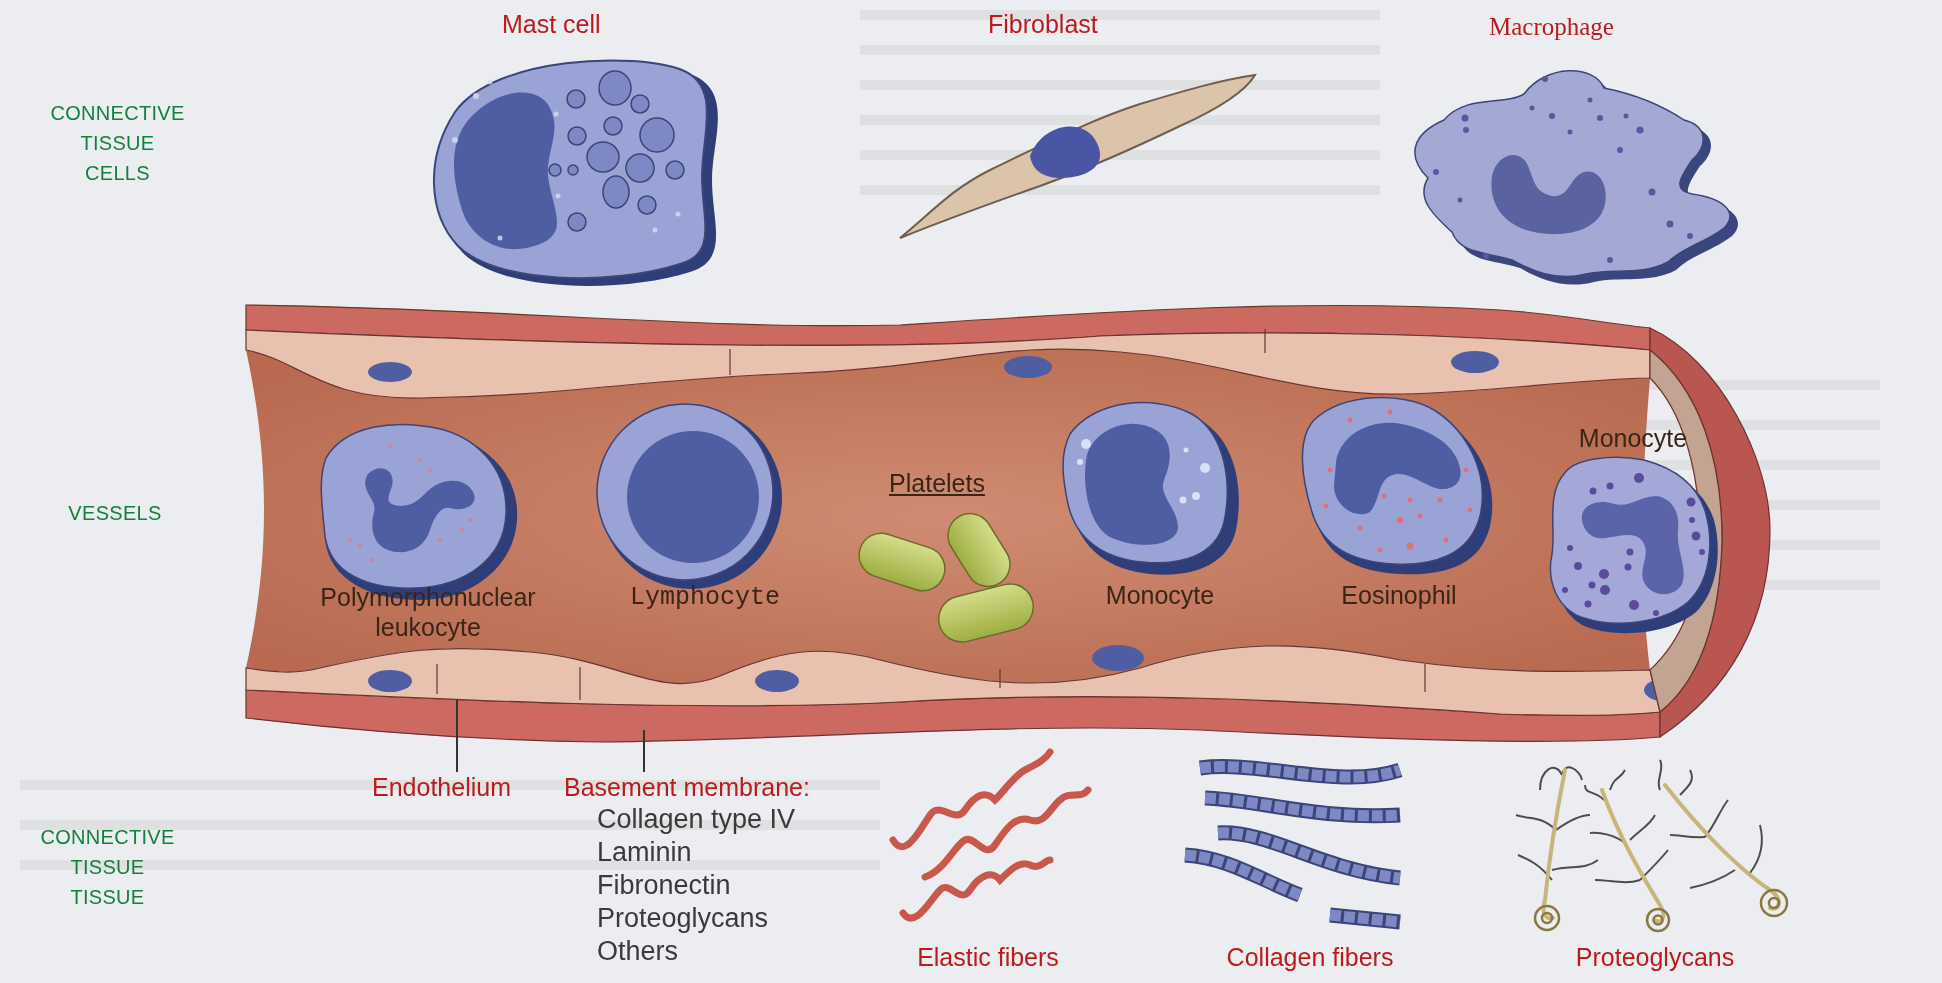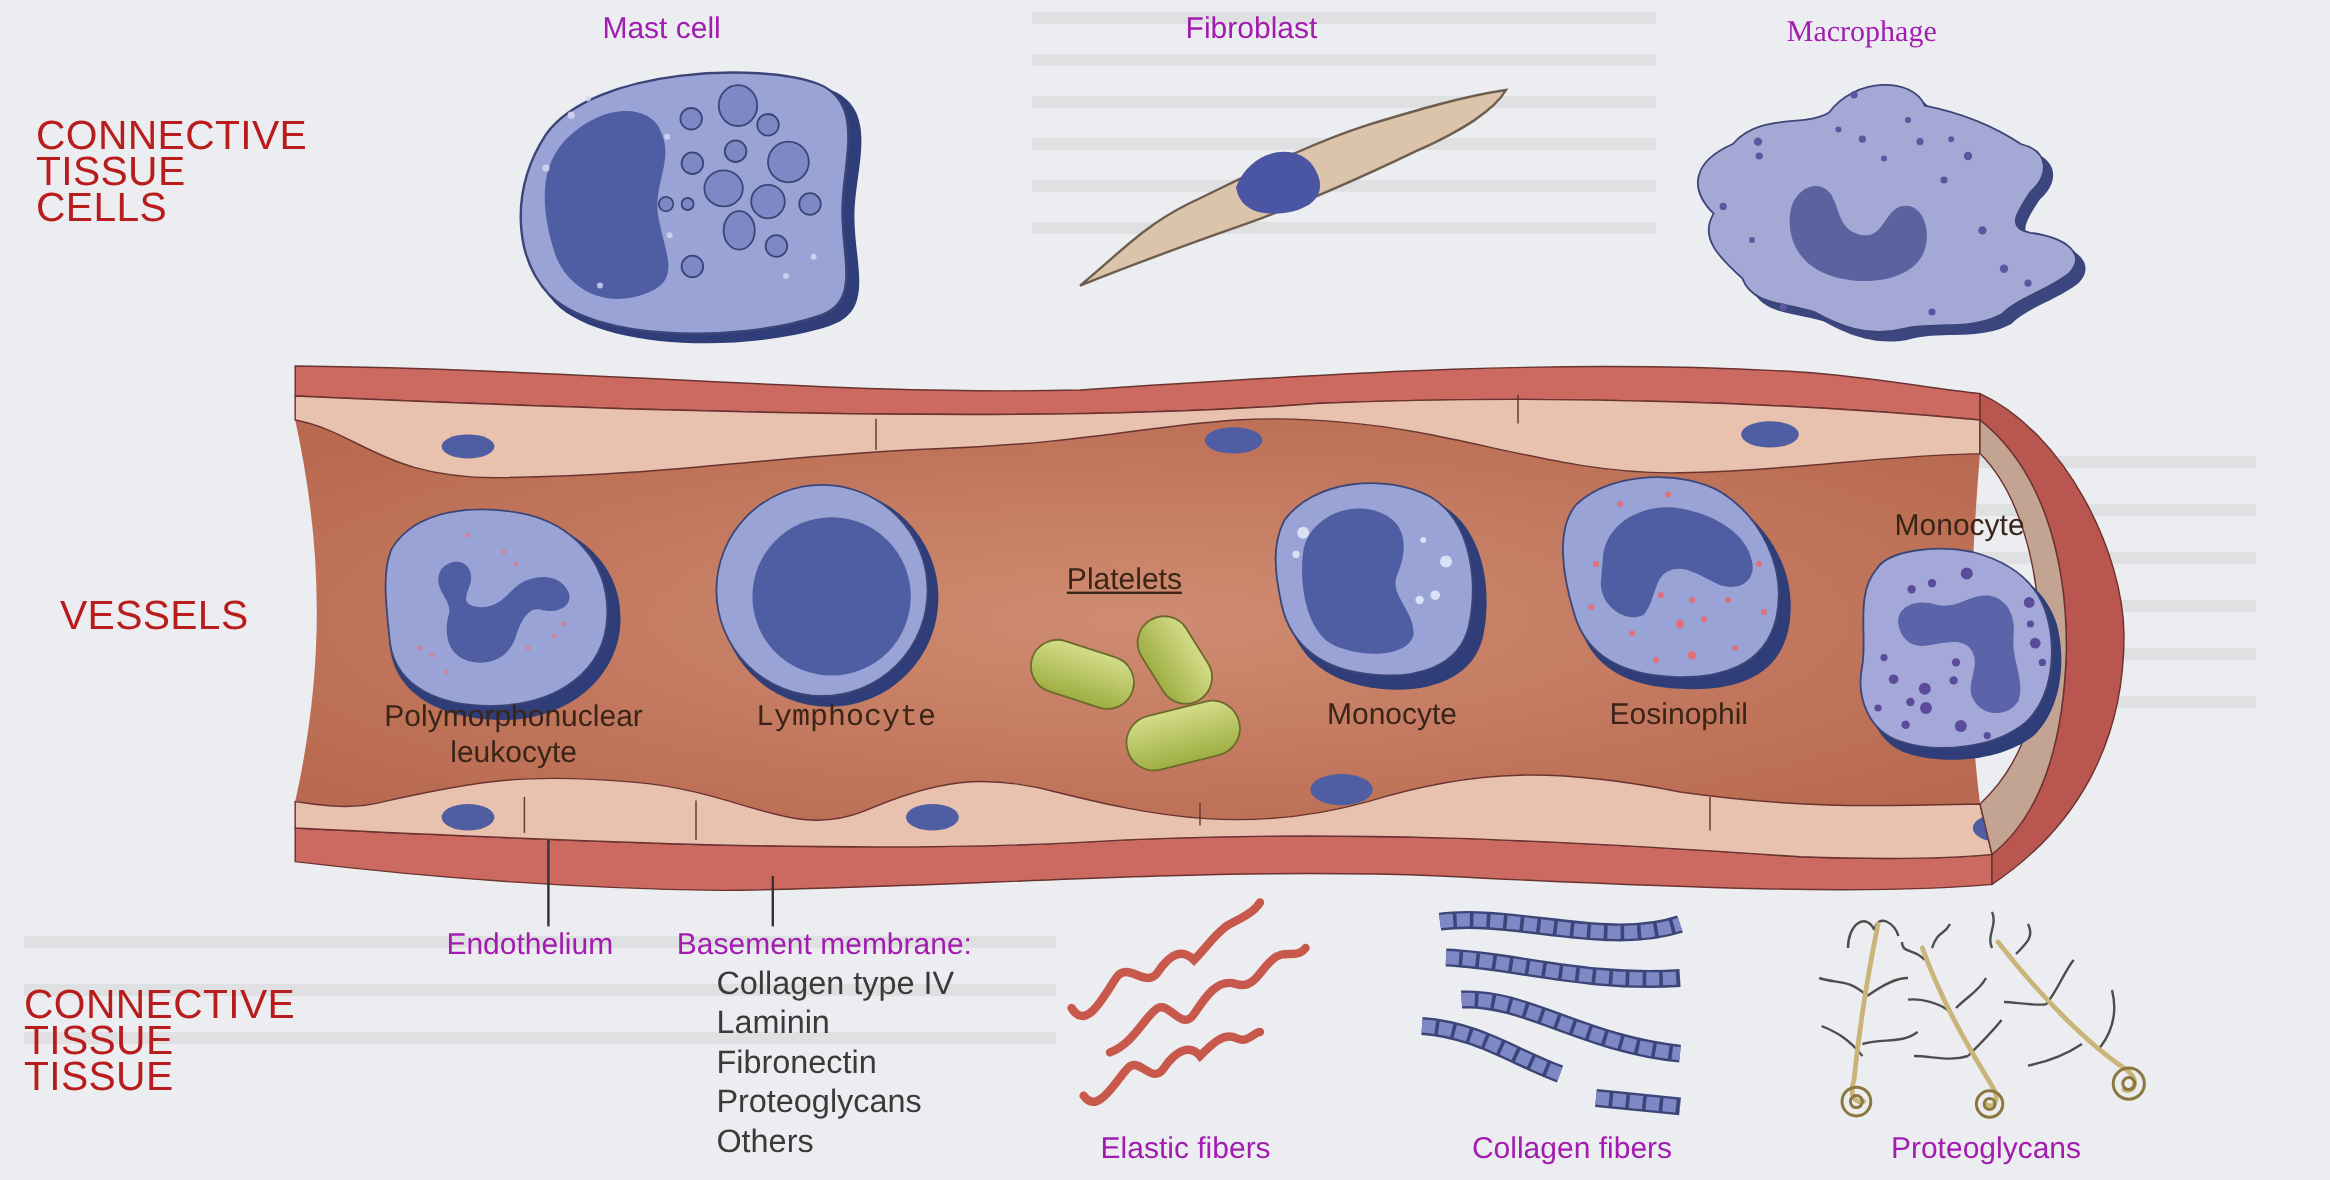--- a/index.html
+++ b/index.html
@@ -4,25 +4,25 @@
 <style>
   html, body { margin: 0; padding: 0; }
   body {
     width: 1942px; height: 983px; overflow: hidden;
     background: #ecedf0;
     font-family: "Liberation Sans", sans-serif;
   }
   #stage { position: relative; width: 1942px; height: 983px; }
   svg#fig { position: absolute; left: 0; top: 0; }
   .section-label {
-    position: absolute; color: #b91c1c;
-    font-size: 34px; line-height: 30px; letter-spacing: 0.3px;
+    position: absolute; text-align: center; color: #15803d;
+    font-size: 20px; line-height: 30px; letter-spacing: 0.3px;
   }
   .section-label span { display: block; }
-  .lbl { position: absolute; color: #a21caf; font-size: 25px; line-height: 30px; white-space: nowrap; }
+  .lbl { position: absolute; color: #b91c1c; font-size: 25px; line-height: 30px; white-space: nowrap; }
   .lbl.in { color: #3b2418; }
   .lbl.center { transform: translateX(-50%); text-align: center; }
   .stack span { display: block; }
   .bm-list { position: absolute; left: 597px; top: 803px; color: #3a3a3a; font-size: 27px; line-height: 33px; }
   .bm-list div { white-space: nowrap; }
   .leader { position: absolute; width: 2px; background: #333; }
 </style>
 </head>
 <body>
 

